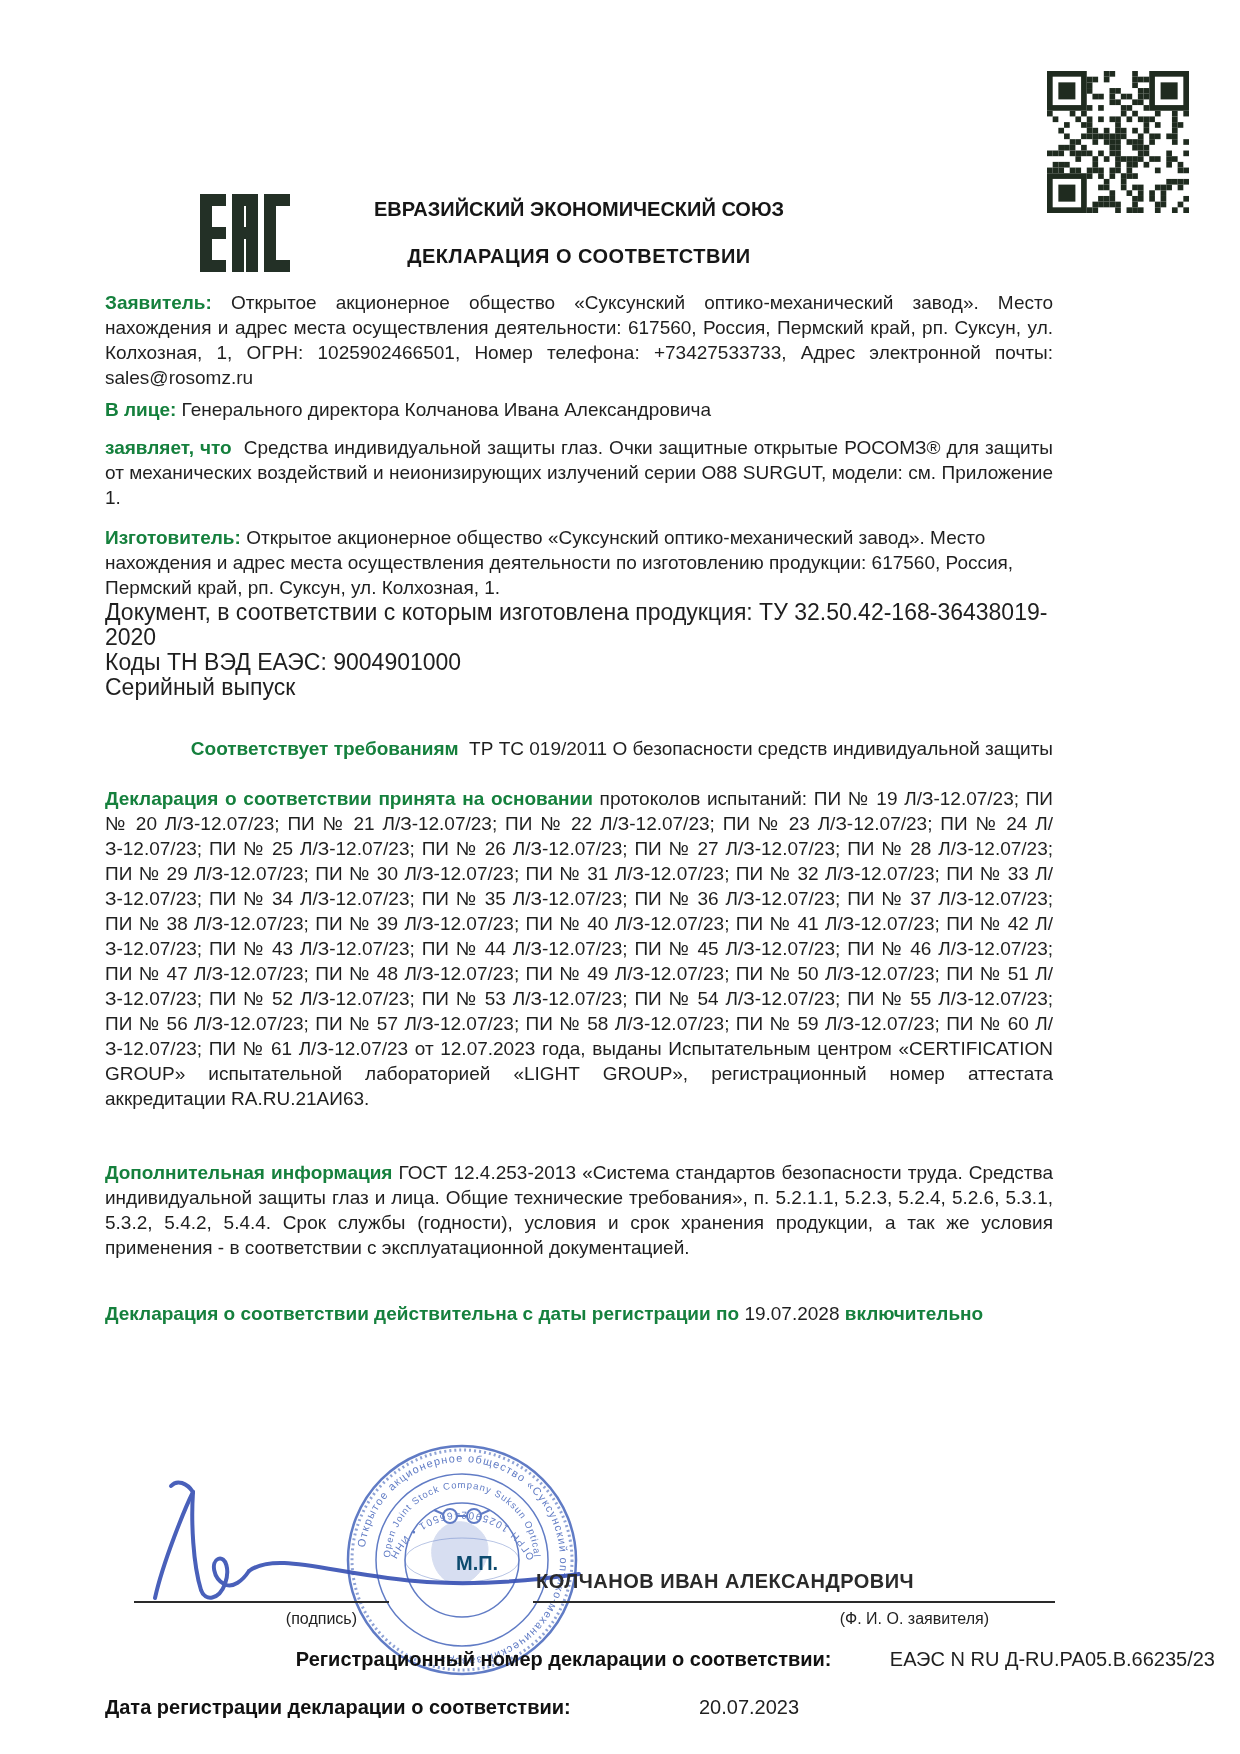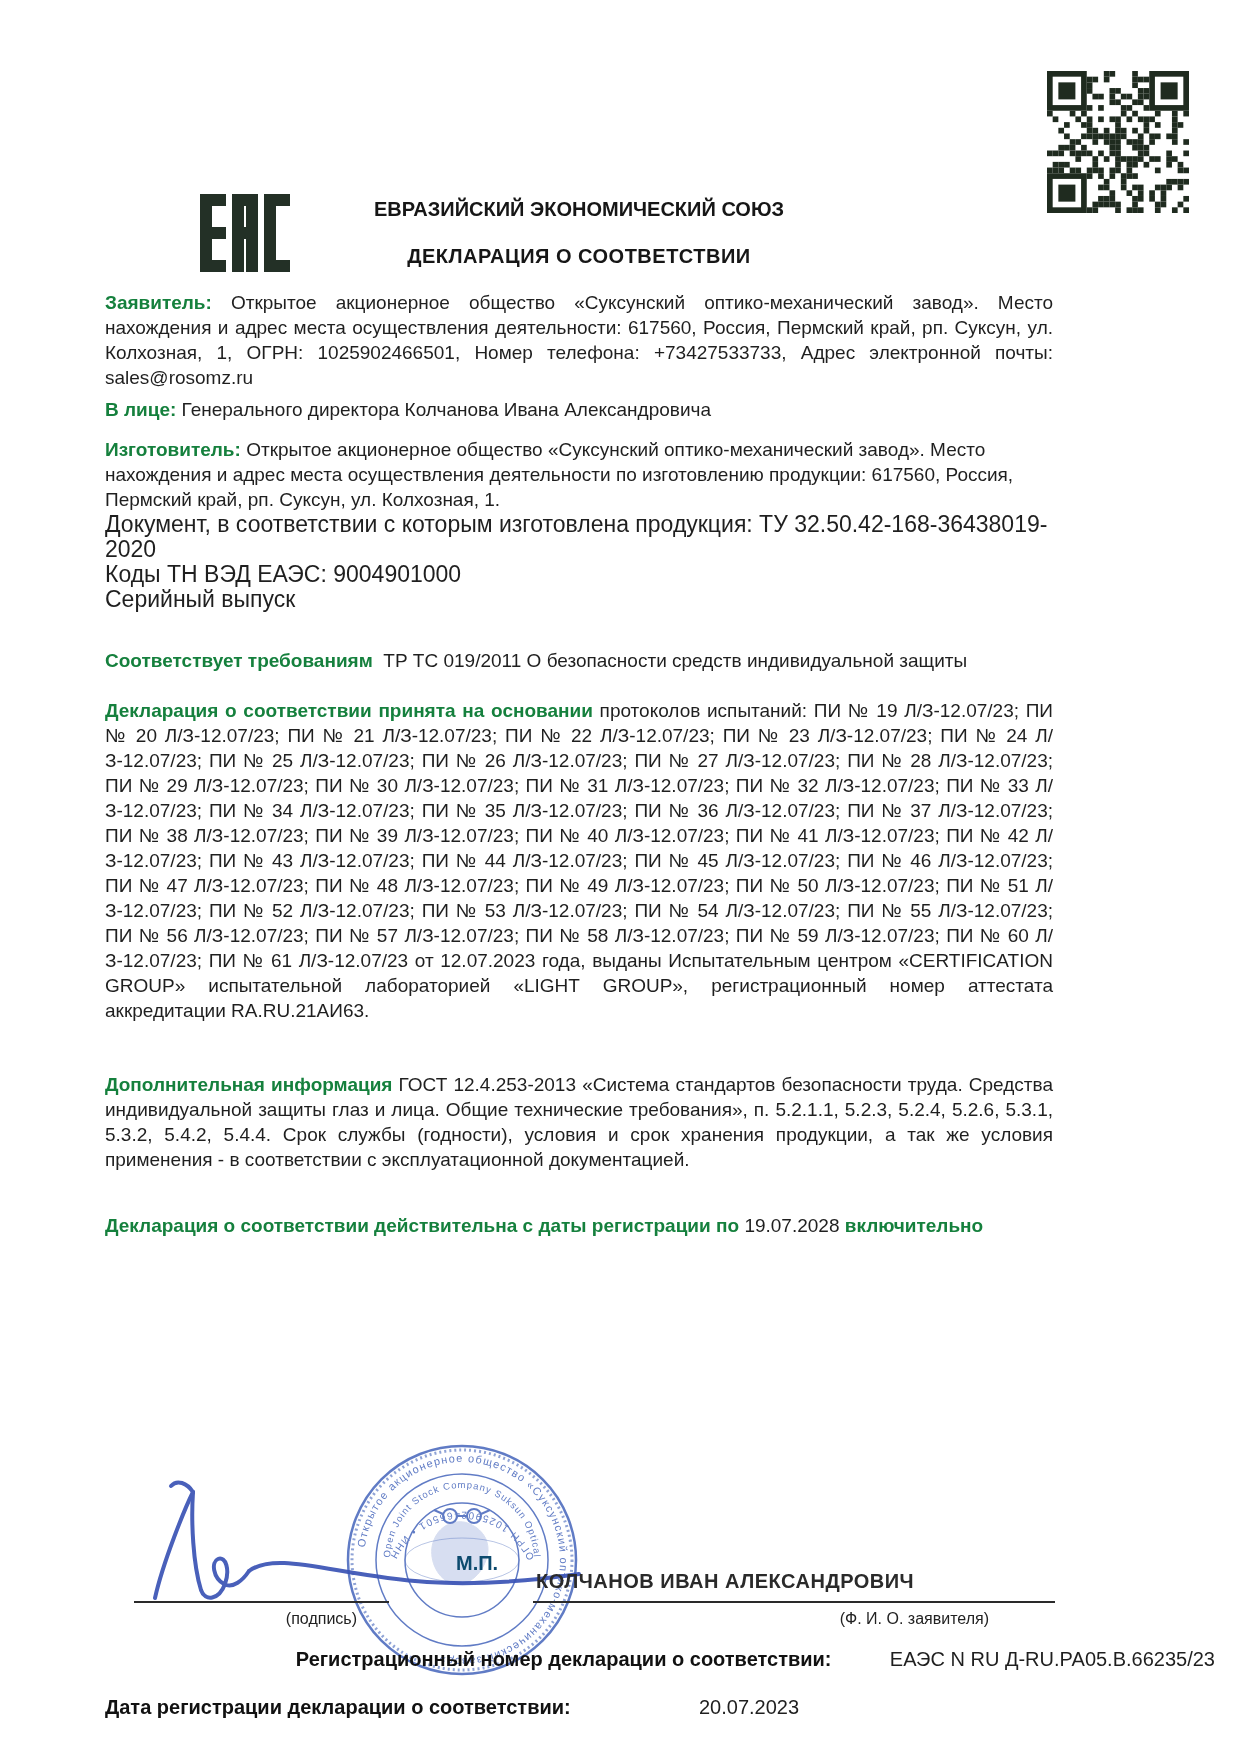--- a/index.html
+++ b/index.html
@@ -41,21 +41,21 @@
     line-height: 25px;
   }
   .justify { text-align: justify; }
   .lbl { font-weight: bold; color:#15803d; }
   .line { margin:0; font-size:23px; line-height:25px; }
 
   .mt-applicant { margin-top: 22px; }
   .mt-person { margin-top: 7px; }
   .mt-declares { margin-top: 13px; }
   .mt-manufacturer { margin-top: 15px; }
-  .mt-compliance { margin-top: 36px; }
+  .mt-compliance { margin-top: 36px; text-align: right; }
   .mt-basis { margin-top: 25px; }
   .mt-additional { margin-top: 49px; }
   .mt-validity { margin-top: 41px; }
 
   .qr {
     position: absolute;
     left: 1008px;
     top: 70px;
     width: 142px;
     height: 144px;
@@ -380,20 +380,21 @@
   </div>
 
   <div class="content">
     <div class="title1">ЕВРАЗИЙСКИЙ ЭКОНОМИЧЕСКИЙ СОЮЗ</div>
     <div class="title2">ДЕКЛАРАЦИЯ О СООТВЕТСТВИИ</div>
 
     <p class="para justify mt-applicant"><b class="lbl">Заявитель:</b> <span>Открытое акционерное общество «Суксунский оптико-механический завод». Место нахождения и адрес места осуществления деятельности: 617560, Россия, Пермский край, рп. Суксун, ул. Колхозная, 1, ОГРН: 1025902466501, Номер телефона: +73427533733, Адрес электронной почты: sales@rosomz.ru</span></p>
 
     <p class="para mt-person"><b class="lbl">В лице:</b> <span>Генерального директора Колчанова Ивана Александровича</span></p>
 
+    <p class="para justify mt-declares"><b class="lbl">заявляет, что</b>&nbsp;&nbsp;<span>Средства индивидуальной защиты глаз. Очки защитные открытые РОСОМЗ® для защиты от механических воздействий и неионизирующих излучений серии О88 SURGUT, модели: см. Приложение 1.</span></p>
 
     <div class="mt-manufacturer">
       <p class="para"><b class="lbl">Изготовитель:</b> <span>Открытое акционерное общество «Суксунский оптико-механический завод». Место нахождения и адрес места осуществления деятельности по изготовлению продукции: 617560, Россия, Пермский край, рп. Суксун, ул. Колхозная, 1.</span></p>
       <p class="line">Документ, в соответствии с которым изготовлена продукция: ТУ 32.50.42-168-36438019-2020</p>
       <p class="line">Коды ТН ВЭД ЕАЭС: 9004901000</p>
       <p class="line">Серийный выпуск</p>
     </div>
 
     <p class="para mt-compliance"><b class="lbl">Соответствует требованиям</b>&nbsp;&nbsp;<span>ТР ТС 019/2011 О безопасности средств индивидуальной защиты</span></p>
 

